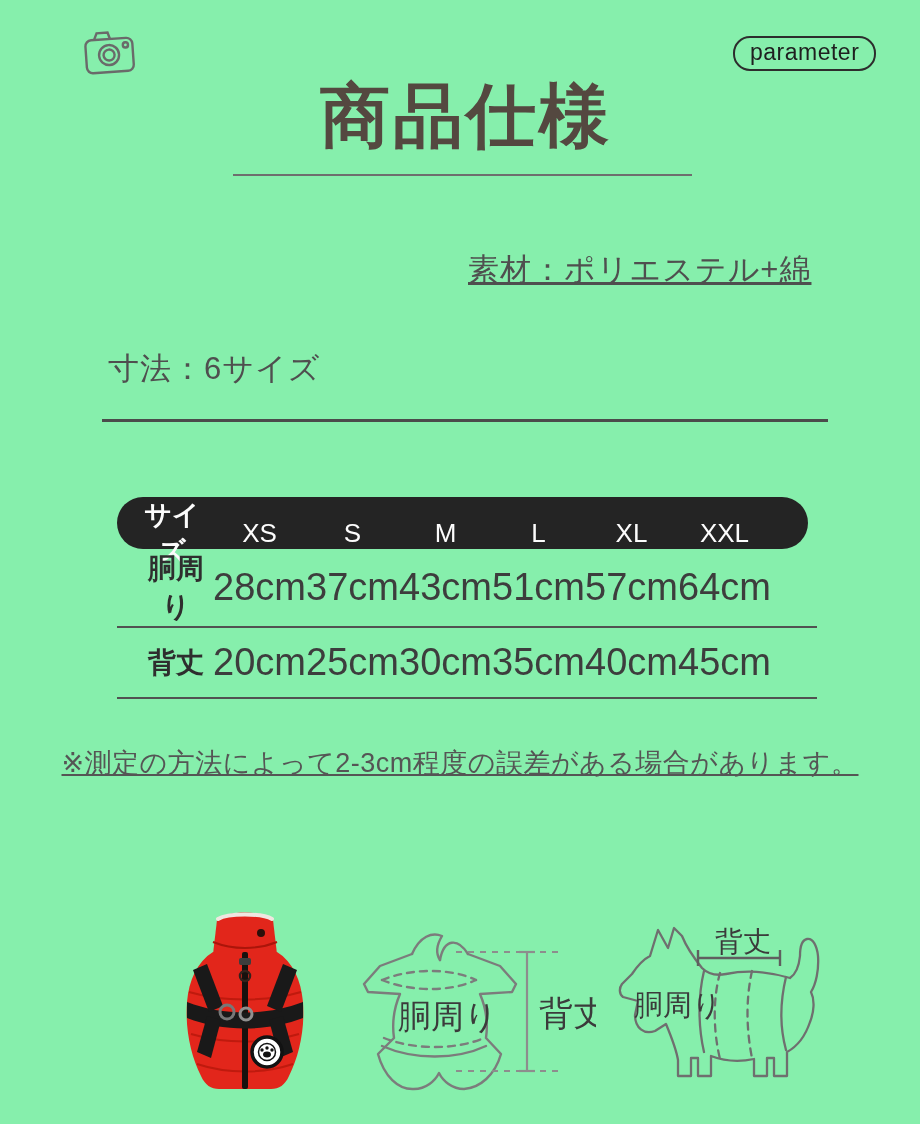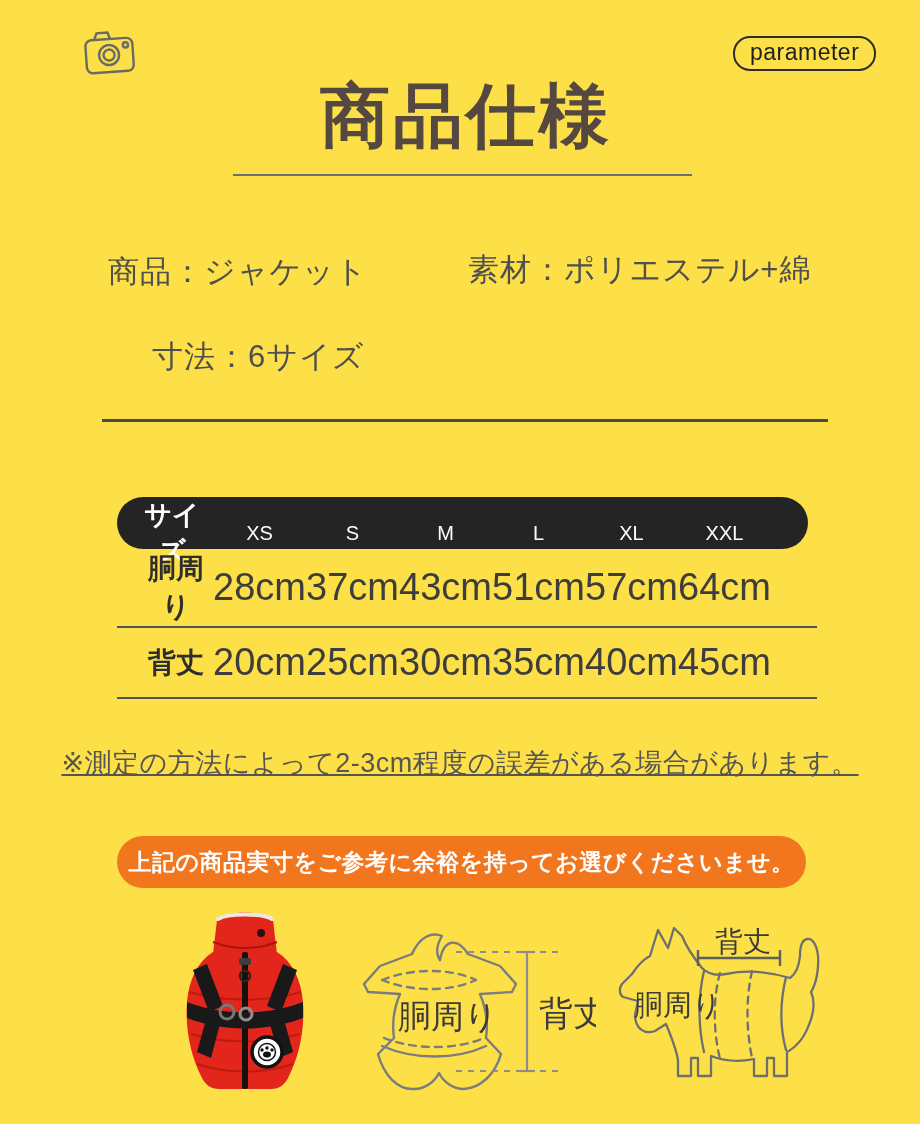--- a/index.html
+++ b/index.html
@@ -1,52 +1,52 @@
 <!DOCTYPE html>
 <html><head>
 <meta charset="utf-8">
 <style>
   * { margin:0; padding:0; box-sizing:border-box; }
   html,body { background:#fff; }
   .page {
-    position:relative; width:920px; height:1124px; background:#fde047;
+    position:relative; width:920px; height:1124px; background:#86efac;
     font-family:"Liberation Sans","DejaVu Sans",sans-serif; overflow:hidden;
   }
   
   .camera { position:absolute; left:82px; top:24px; width:56px; height:54px; }
   .param-badge {
     position:absolute; left:733px; top:36px;
     border:2.5px solid #2d2d2d; border-radius:17px; padding:1px 15px 3px 15px;
     font-size:23px; color:#1f1f1f; letter-spacing:0.5px;
   }
   
   .title {
     position:absolute; top:70px; left:0; width:100%; text-align:center;
     font-size:70px; font-weight:bold; color:#544840; letter-spacing:3px;padding-left:12px;
   }
   .title-underline {
     position:absolute; top:174px; left:233px; width:459px; height:2px; background:#6e6e6e;
   }
   
   .info-item { position:absolute; font-size:31px; color:#4f4f4f; letter-spacing:1px; }
   .info-product  { left:108px; top:251px; }
-  .info-material { left:468px; top:249px; }
-  .info-size     { left:108px; top:336px;margin-left:44px; }
+  .info-material { left:468px; top:249px;text-decoration:underline; }
+  .info-size     { left:108px; top:348px; }
   .info-color    { left:468px; top:338px; }
   .section-divider {
     position:absolute; top:419px; left:102px; width:726px; height:2.5px; background:#4b4b4b;
   }
   
   .size-table { position:absolute; left:117px; top:497px; width:691px; }
   .st-header {
     display:grid; grid-template-columns:96px repeat(6,93px);
     background:#242424; border-radius:27px; height:52px; align-items:center;
     color:#fcfcfc;
   }
-  .st-header .cell { text-align:center; font-size:20px; }
+  .st-header .cell { text-align:center; font-size:26px; }
   .st-header .cell.first { font-weight:bold; font-size:27px; padding-left:14px; }
   .st-row {
     display:grid; grid-template-columns:96px repeat(6,93px);
     align-items:center; border-bottom:2px solid #515151; width:700px;
   }
   .st-row.r1 { height:79px; }
   .st-row.r2 { height:71px; }
   .st-row .cell { text-align:center; font-size:38px; color:#3d3d3d; }
   .st-row .cell.label { font-weight:bold; font-size:28px; color:#2e2e2e; padding-left:22px; }
   
@@ -82,21 +82,20 @@
     </g>
   </svg>
 
   <div class="param-badge">
     <span>parameter</span>
   </div>
 
   <div class="title">商品仕様</div>
   <div class="title-underline"></div>
 
-  <div class="info-item info-product">商品：ジャケット</div>
   <div class="info-item info-material">素材：ポリエステル+綿</div>
   <div class="info-item info-size">寸法：6サイズ</div>
 
   <div class="section-divider"></div>
 
   <div class="size-table">
     <div class="st-header">
       <div class="cell first">サイズ</div>
       <div class="cell">XS</div>
       <div class="cell">S</div>
@@ -120,23 +119,20 @@
       <div class="cell">25cm</div>
       <div class="cell">30cm</div>
       <div class="cell">35cm</div>
       <div class="cell">40cm</div>
       <div class="cell">45cm</div>
     </div>
   </div>
 
   <div class="note">※測定の方法によって2-3cm程度の誤差がある場合があります。</div>
 
-  <div class="banner">
-    <span>上記の商品実寸をご参考に余裕を持ってお選びくださいませ。</span>
-  </div>
 
   <svg class="fig fig-jacket" viewBox="0 0 124 188">
 
     <path d="M34,14 C44,4 80,4 90,14 L94,48 L30,48 Z" fill="#e2261b"></path>
     <path d="M35,13 C45,7 79,7 89,13" stroke="#f0e6e0" stroke-width="4" fill="none" stroke-linecap="round"></path>
     <path d="M30,36 C50,44 74,44 94,36" stroke="#ab150a" stroke-width="2" fill="none"></path>
     <circle cx="78" cy="27" r="4" fill="#2b0f0a"></circle>
 
     <path d="M30,46 C14,56 6,74 4,96 C2,124 8,150 18,170 C22,179 28,183 36,183 L88,183 C96,183 102,179 106,170 C116,150 122,124 120,96 C118,74 110,56 94,46 Z" fill="#e2261b"></path>
     <path d="M6,86 C40,96 84,96 118,86" stroke="#bf1a0e" stroke-width="2" fill="none"></path>

